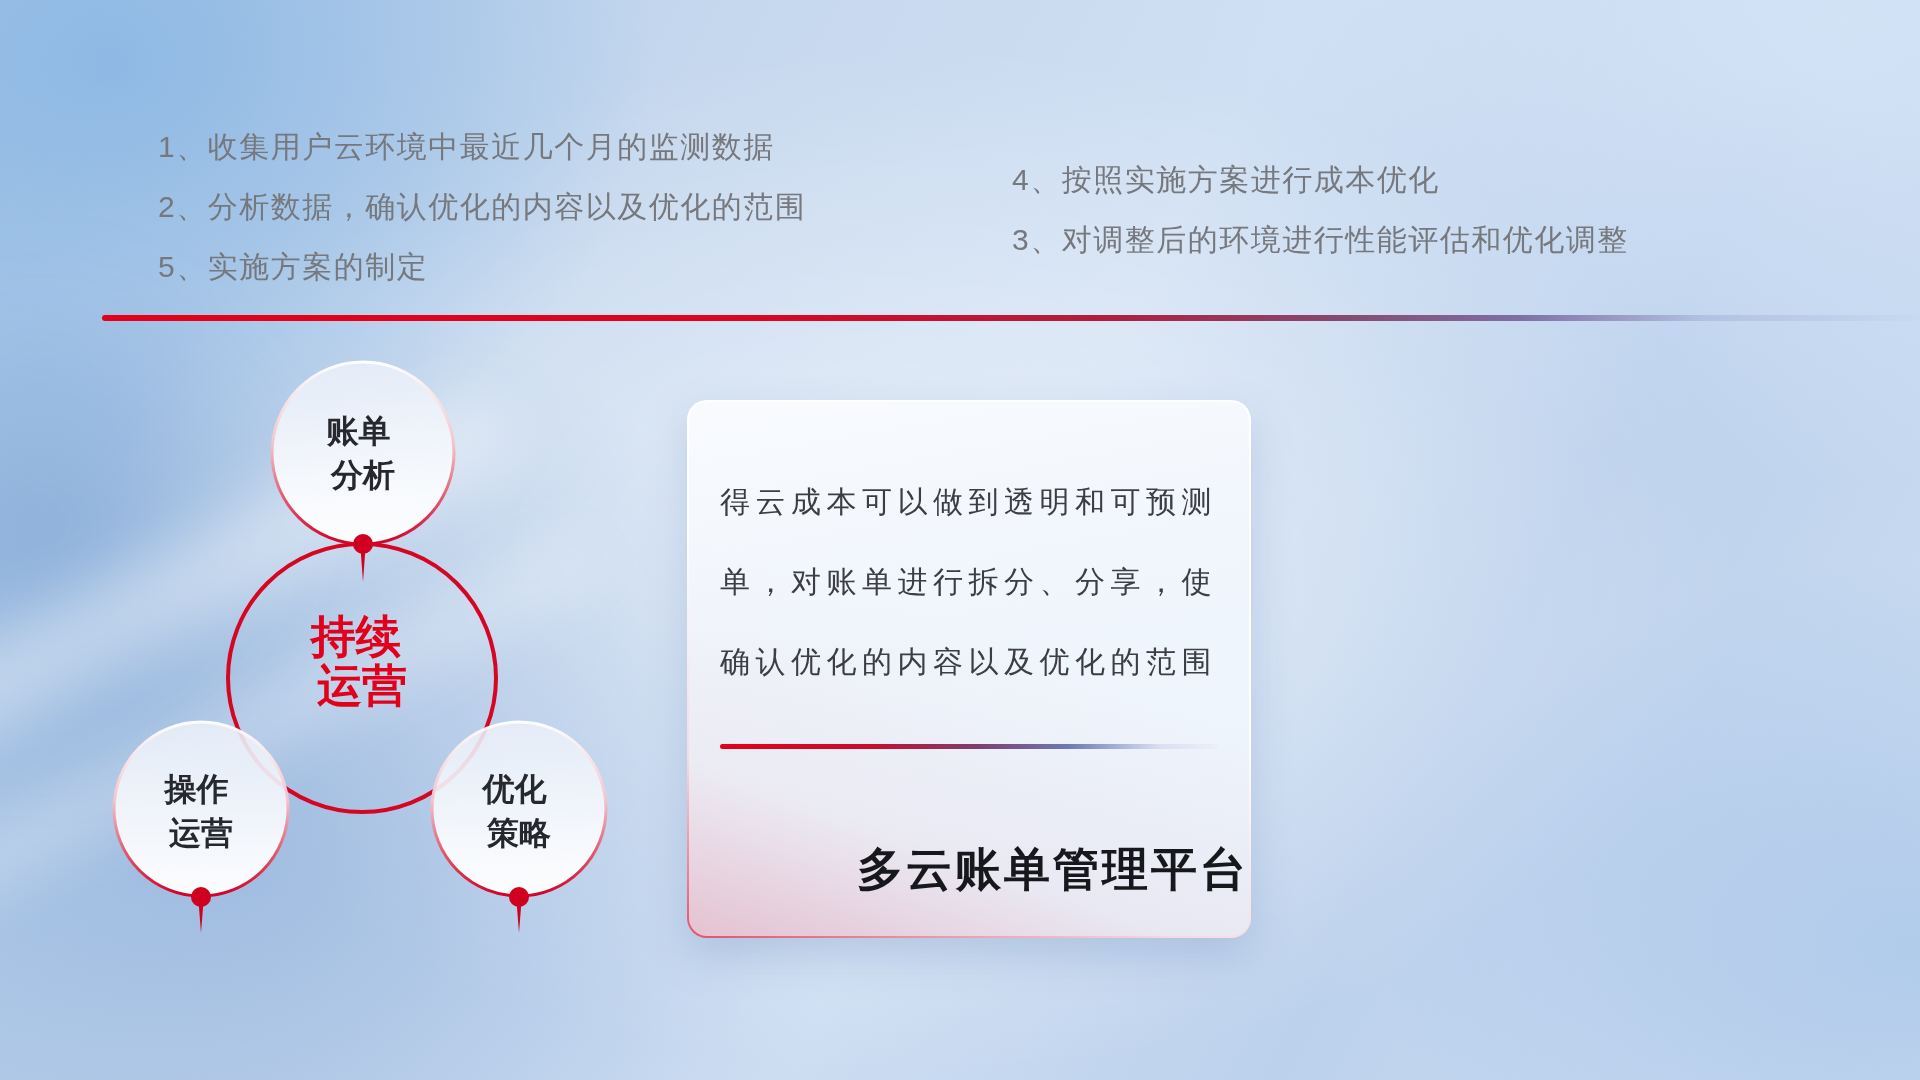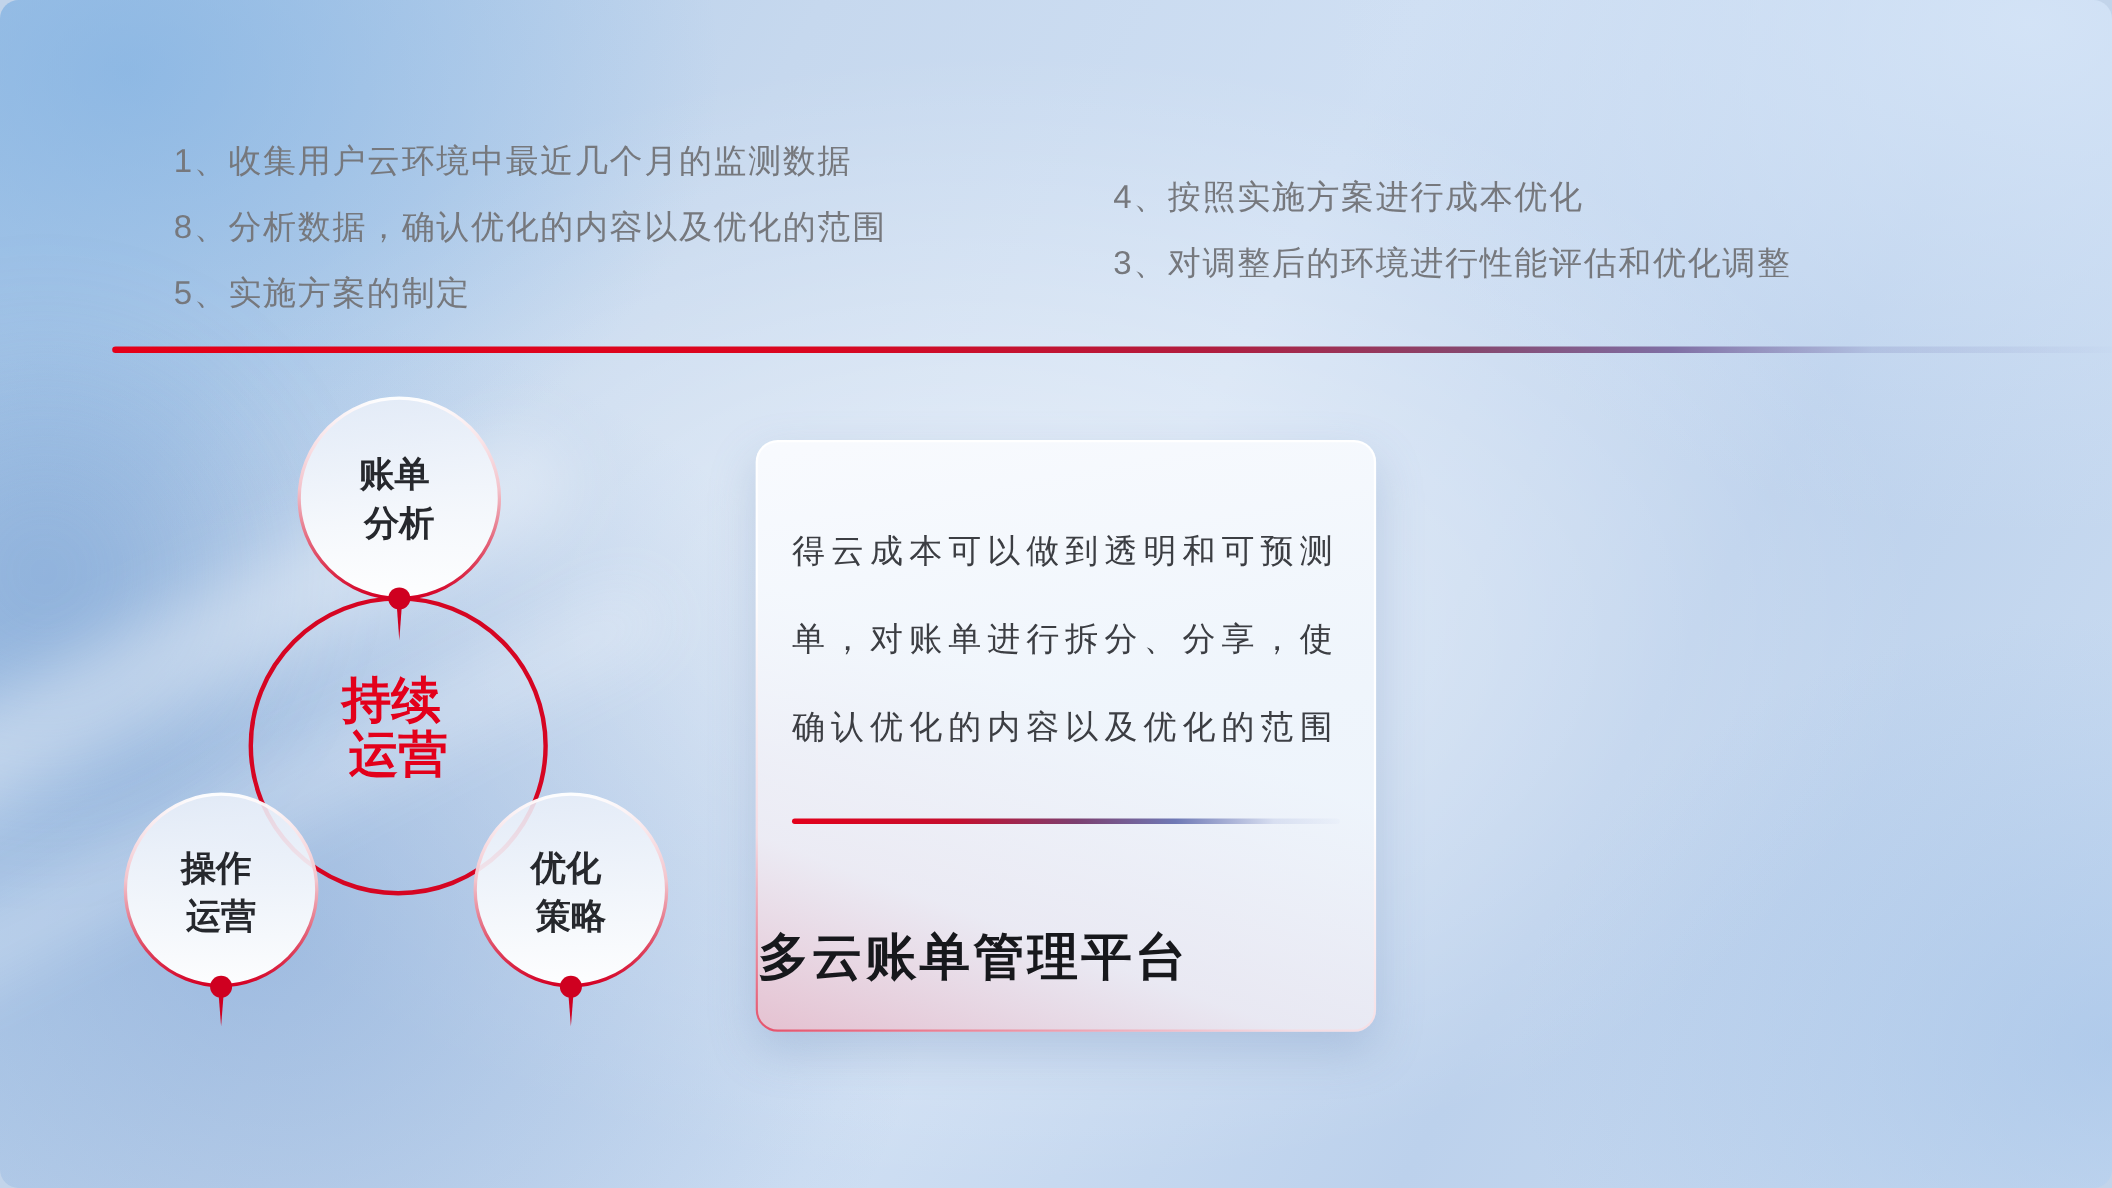--- a/index.html
+++ b/index.html
@@ -9,21 +9,20 @@
   }
   .canvas{
     position:relative;width:1920px;height:1080px;overflow:hidden;
     background:
       radial-gradient(900px 700px at 6% 6%, rgba(120,172,224,.60), transparent 60%),
       radial-gradient(1000px 900px at 12% 78%, rgba(105,148,205,.42), transparent 62%),
       radial-gradient(1100px 800px at 96% 2%, rgba(215,230,248,.85), transparent 58%),
       radial-gradient(900px 650px at 100% 88%, rgba(150,185,228,.50), transparent 60%),
       radial-gradient(1250px 780px at 48% 52%, rgba(255,255,255,.55), transparent 66%),
       linear-gradient(118deg,#aac8e8 0%,#c6d8ee 30%,#cfdff3 52%,#bcd1ec 74%,#cddef2 100%);
-    border-radius: 17px;
   }
   .streak{position:absolute;background:rgba(255,255,255,.38);filter:blur(28px);transform:rotate(-27deg);border-radius:60px;}
   .streak.s1{left:-170px;top:540px;width:720px;height:85px;}
   .streak.s2{left:-140px;top:700px;width:780px;height:55px;opacity:.75;}
   .blob{position:absolute;left:-220px;top:260px;width:520px;height:520px;border-radius:50%;
         background:radial-gradient(circle,rgba(92,140,200,.38),transparent 70%);filter:blur(40px);}
 
   .steps{position:absolute;color:#76787d;font-size:30px;line-height:60px;letter-spacing:1.5px;white-space:nowrap;}
   .steps.left{left:158px;top:117px;}
   .steps.right{left:1012px;top:150px;}
@@ -47,33 +46,33 @@
   .card-inner{
     width:100%;height:100%;border-radius:18px;box-sizing:border-box;
     background:linear-gradient(170deg,rgba(248,250,254,.95) 0%,rgba(234,242,251,.74) 45%,rgba(227,237,249,.70) 100%);
   }
   .card-body{padding:60px 31px 0;}
   .card-line{font-size:30px;line-height:80px;color:#3e4046;letter-spacing:5.5px;white-space:nowrap;color:#3c3e43;}
   .card-divider{
     height:5px;margin:42px 31px 0;border-radius:3px;
     background:linear-gradient(90deg,#e3001b 0%,#c50e2e 30%,#7c4070 52%,#6f79b5 70%,rgba(190,200,230,.45) 88%,rgba(220,228,245,.18) 100%);
   }
-  .card-title{margin-top:92px;line-height:56px;text-align:left;font-size:46px;font-weight:700;color:#17181c;letter-spacing:3px;}
+  .card-title{margin-top:92px;line-height:56px;text-align:right;font-size:46px;font-weight:700;color:#17181c;letter-spacing:3px;}
 </style>
 </head>
 <body>
 
 <div class="canvas">
   <div class="blob"></div>
   <div class="streak s1"></div>
   <div class="streak s2"></div>
 
   <div class="steps left">
     <div>1、收集用户云环境中最近几个月的监测数据</div>
-    <div>8、分析数据，确认优化的内容以及优化的范围</div>
+    <div>2、分析数据，确认优化的内容以及优化的范围</div>
     <div>5、实施方案的制定</div>
   </div>
 
   <div class="steps right">
     <div>4、按照实施方案进行成本优化</div>
     <div>3、对调整后的环境进行性能评估和优化调整</div>
   </div>
 
   <div class="top-divider"></div>
 

